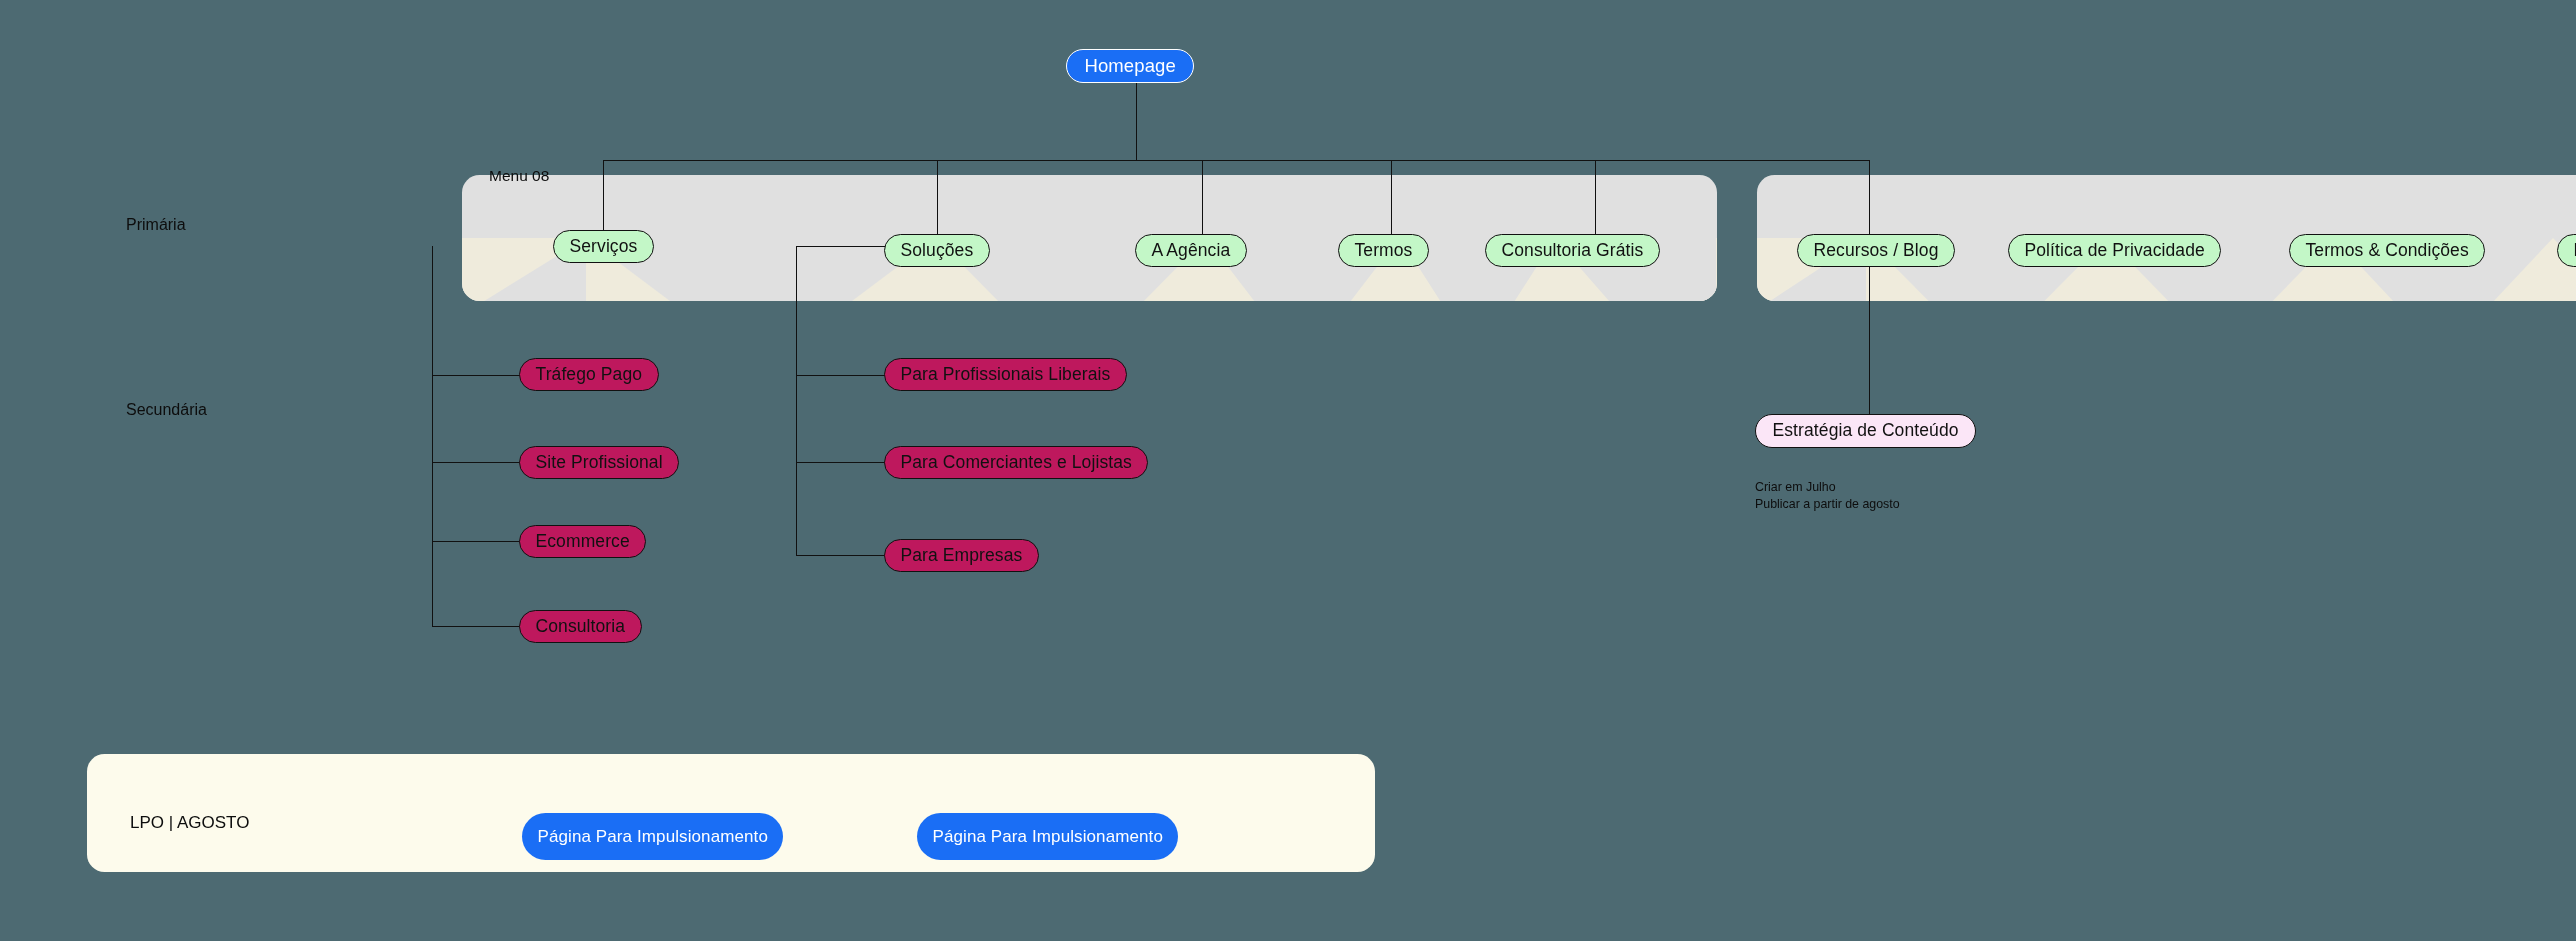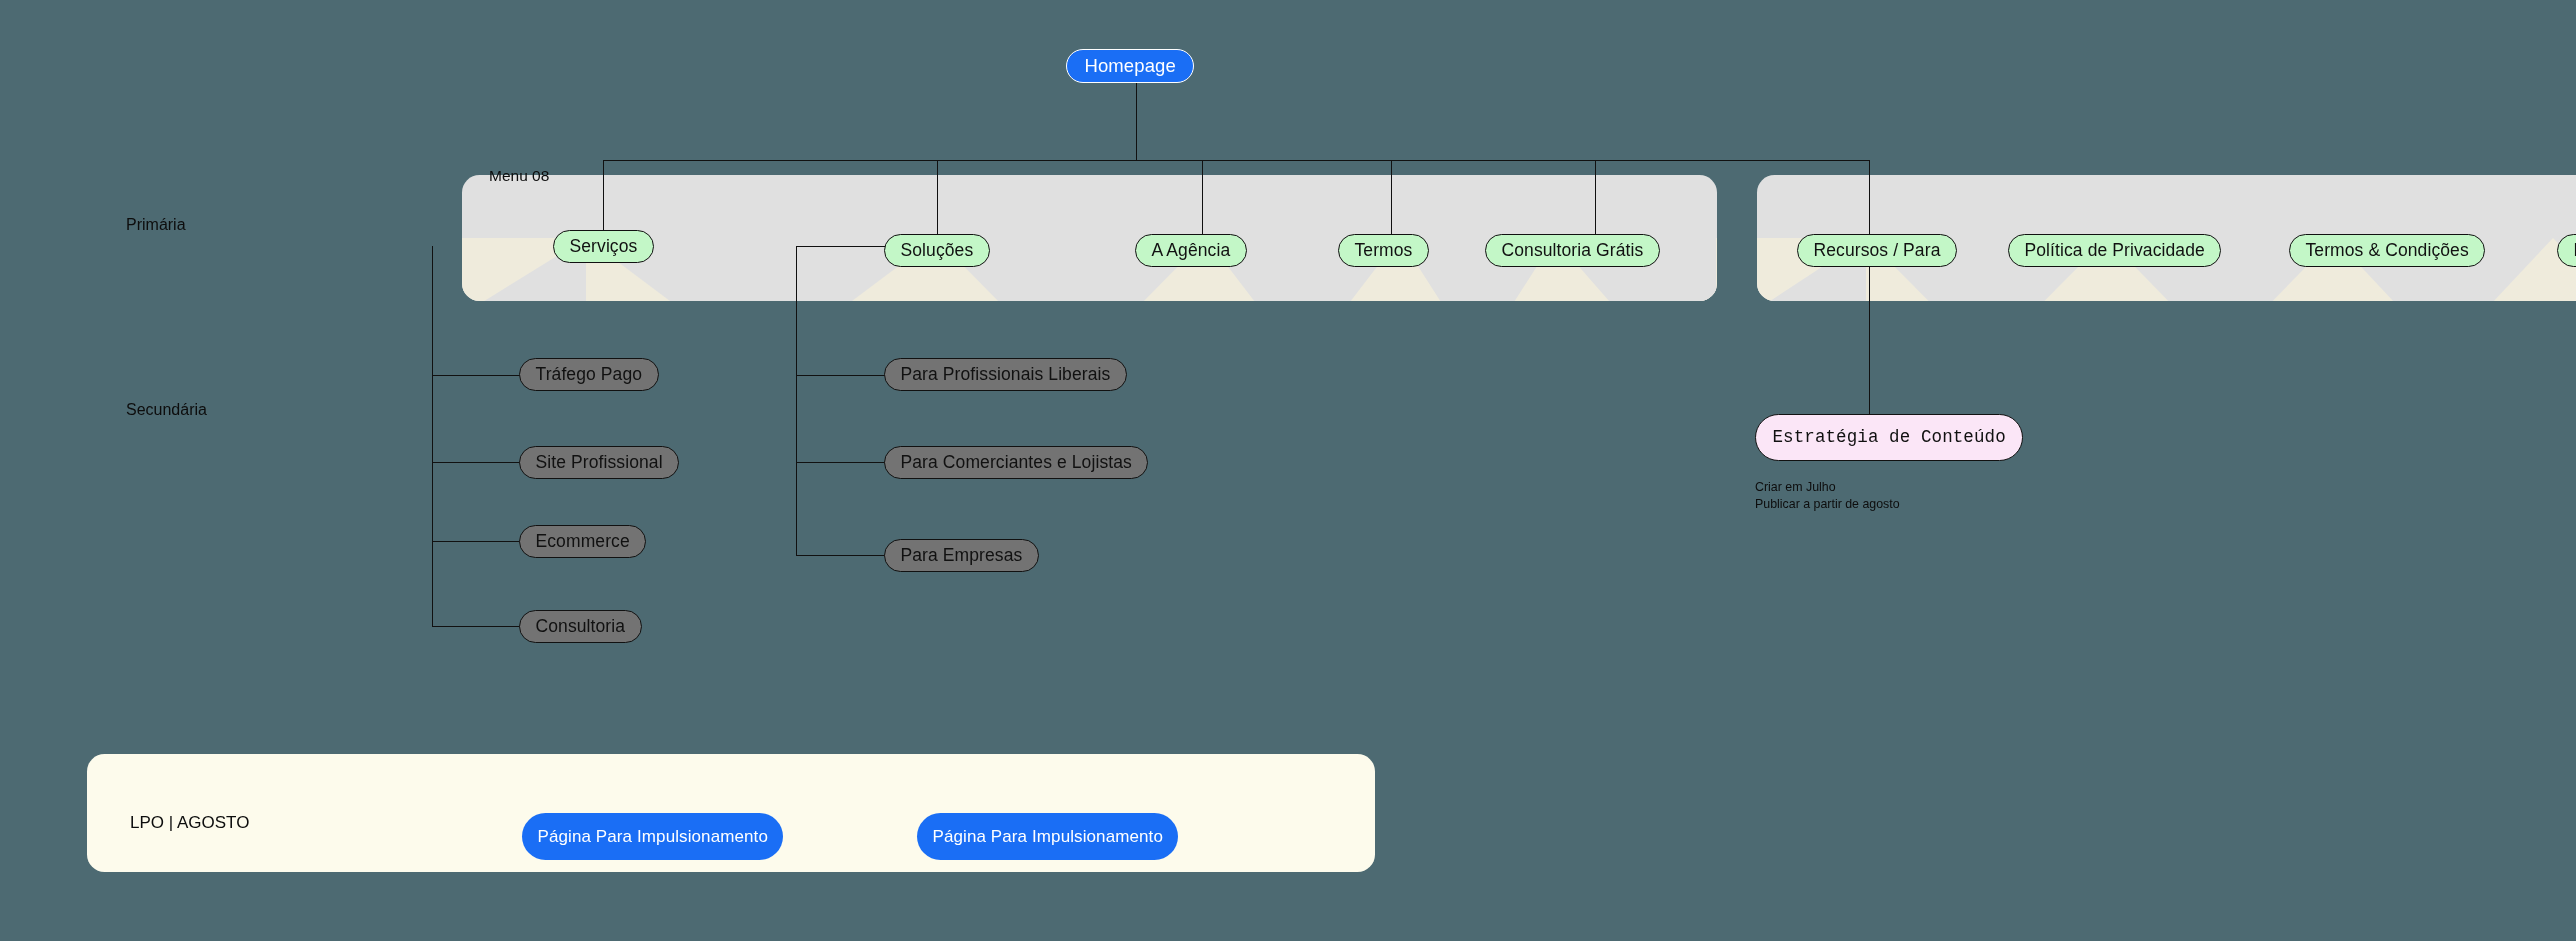--- a/index.html
+++ b/index.html
@@ -23,22 +23,22 @@
     letter-spacing: 0.1px;
     z-index: 40;
   }
   .pill.root {
     background: #1a6ef5; color: #ffffff;
     border: 1px solid #ffffff;
     font-size: 18.5px;
     height: 34px; padding: 0 17.5px;
   }
   .pill.primary { background:#c3f7c7; border:1px solid #111; height:33px; padding:0 15.5px; }
-  .pill.secondary { background:#737373; border:1px solid #111; height:33px; padding:0 15.5px; }
-  .pill.content  { background:#fbe6f7; border:1px solid #111; height:47px; padding:0 16.5px;font-family:Liberation Mono, monospace; }
+  .pill.secondary { background:#be185d; border:1px solid #111; height:33px; padding:0 15.5px; }
+  .pill.content  { background:#fbe6f7; border:1px solid #111; height:34px; padding:0 16.5px; }
   .pill.cta      { background:#1a6ef5; color:#fff; border:none; height:47px; padding:0 15.5px; font-size:17px; }
 
   
   .band {
     position: absolute;
     border-radius: 17.5px;
     overflow: hidden;
     background: #e0e0e0;
     z-index: 10;
   }
@@ -119,21 +119,21 @@
   <div class="band" style="left:1757px; top:175px; width:1289px; height:126px;">
     <div class="band-cream" style="height:63px;"></div>
     <div class="cone" style="left:0px;   width:109px; height:63px; clip-path:polygon(100% 0,100% 100%,12% 100%);"></div>
     <div class="cone" style="left:109px; width:241px; height:63px; clip-path:polygon(0 0,26% 100%,74% 100%,100% 0);"></div>
     <div class="cone" style="left:350px; width:227px; height:63px; clip-path:polygon(0 0,27% 100%,73% 100%,100% 0);"></div>
     <div class="cone" style="left:577px; width:219px; height:63px; clip-path:polygon(0 0,27% 100%,73% 100%,100% 0);"></div>
     <div class="cone" style="left:796px; width:222px; height:63px; clip-path:polygon(0 0,27% 100%,73% 100%,100% 0);"></div>
 
   </div>
 
-  <div class="pill primary" style="left:1797px; top:234px;">Recursos / Para</div>
+  <div class="pill primary" style="left:1797px; top:234px;">Recursos / Blog</div>
   <div class="pill primary" style="left:2008px; top:234px;">Política de Privacidade</div>
   <div class="pill primary" style="left:2289px; top:234px;">Termos &amp; Condições</div>
   <div class="pill primary" style="left:2557px; top:234px;">Perguntas Frequentes</div>
 
   <div class="row-label" style="left:126px; top:216px;">Primária</div>
   <div class="row-label" style="left:126px; top:401px;">Secundária</div>
 
   <div class="ln v" style="left:432px; top:246px; height:381px;"></div>
   <div class="ln h" style="left:432px; top:375px; width:94px;"></div>
   <div class="ln h" style="left:432px; top:462px; width:94px;"></div>

